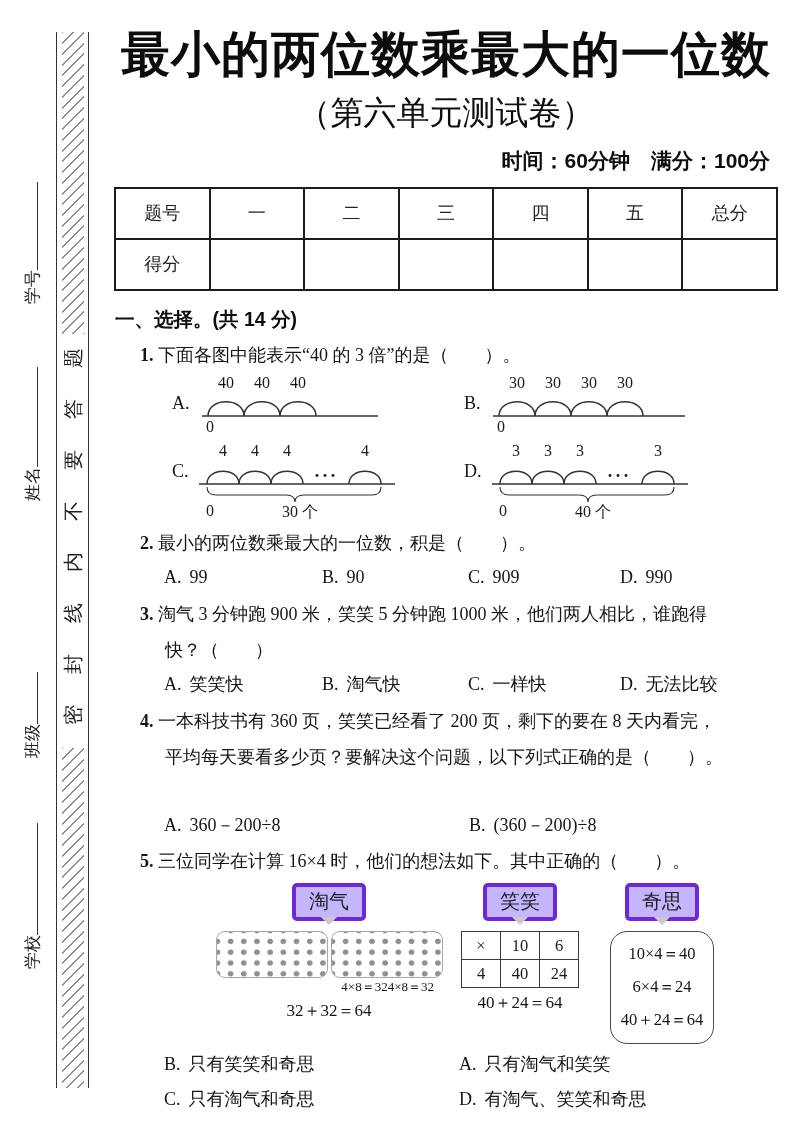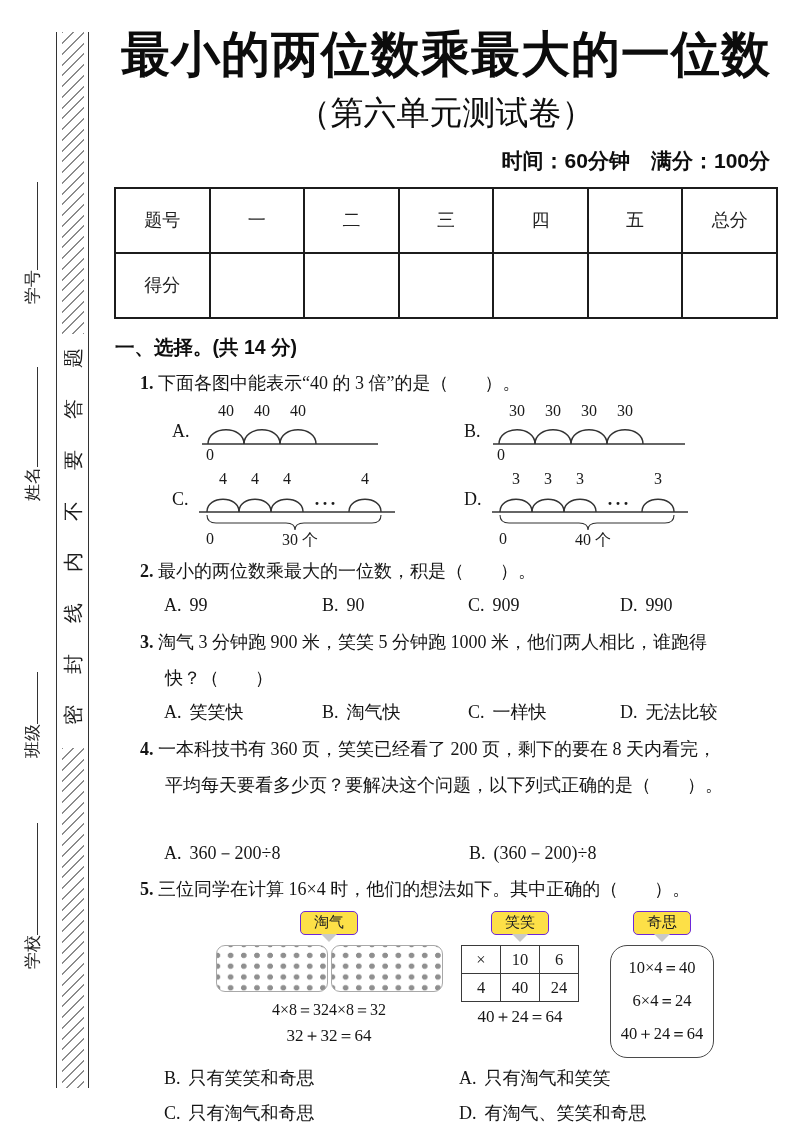--- a/index.html
+++ b/index.html
@@ -56,21 +56,21 @@
     font-weight:400; font-size:33px; text-align:center; color:#0e0e0e;
   }
   .info {
     margin:11px 8px 12px 0; font-family:"Liberation Sans", sans-serif;
     font-weight:700; font-size:21px; text-align:right; color:#0e0e0e;
   }
 
   table.score { width:100%; border-collapse:collapse; table-layout:fixed; }
   table.score td {
     border:2px solid #1c1c1c; height:31px; text-align:center;
-    font-size:18px; color:#222; padding:16px;
+    font-size:18px; color:#222; padding:9px;
   }
 
   .section-heading {
     margin:15px 0 9px 1px; font-family:"Liberation Sans", sans-serif;
     font-weight:700; font-size:19.5px; color:#0e0e0e;
   }
 
   .qtext { margin:9px 0 4px 26px; font-size:18px; line-height:1.5; }
   .qtext.cont { margin-left:51px; }
   .qnum { font-weight:700; }
@@ -92,35 +92,35 @@
   svg.numline text { font-family:"Liberation Serif", serif; font-size:16px; fill:#1a1a1a; }
   svg.numline text.ell { font-weight:700; letter-spacing:2px; font-size:18px; }
 
   
   .figure { display:flex; align-items:flex-start; margin:8px 0 2px 96px; }
   .fig-card { display:flex; flex-direction:column; align-items:center; }
   .fig-card.taoqi { width:238px; margin-right:10px; }
   .fig-card.xiaoxiao { width:124px; margin-right:24px; }
   .fig-card.qisi { width:112px; }
   .tag {
-    position:relative; display:inline-block; background:#fde047; border:1px solid #6d28d9;
-    border-radius:5px; padding:1px 13px 2px; font-size:15px; color:#222; margin-bottom:10px;
+    position:relative; display:inline-block; background:#c4b5fd; border:4px solid #6d28d9;
+    border-radius:5px; padding:1px 13px 2px; font-size:20px; color:#222; margin-bottom:10px;
   }
   .tag::after {
     content:""; position:absolute; left:50%; bottom:-8px; transform:translateX(-50%);
     border:8px solid transparent; border-top:8px solid #c9c9c9; border-bottom:0;
   }
   .dot-row { display:flex; gap:3px; }
   .dotgrid {
     width:112px; height:47px; border:1.3px solid #a8a8a8; border-radius:9px; box-sizing:border-box;
     background-image:radial-gradient(circle, #8f8f8f 2.5px, rgba(0,0,0,0) 3.1px);
     background-size:13.2px 10.8px; background-position:7px 4px;
   }
-  .eq-row { display:flex; justify-content:center; width:100%; box-sizing:border-box;
-            padding:0 14px; font-size:16px; margin-top:8px; }
+  .eq-row { display:flex; justify-content:flex-end; width:100%; box-sizing:border-box;
+            padding:0 14px; font-size:13px; margin-top:0; }
   .fig-sum { font-size:17px; margin-top:3px; }
   table.mini { border-collapse:collapse; }
   table.mini td {
     border:1.6px solid #3a3a3a; width:38px; height:27px; text-align:center;
     font-size:16.5px; color:#1a1a1a; padding:0;
   }
   .qisi-box {
     border:1.5px solid #4a4a4a; border-radius:17px; padding:5px 10px 7px; text-align:center;
   }
   .qisi-box .qline { font-size:16.5px; line-height:2.0; white-space:nowrap; }

